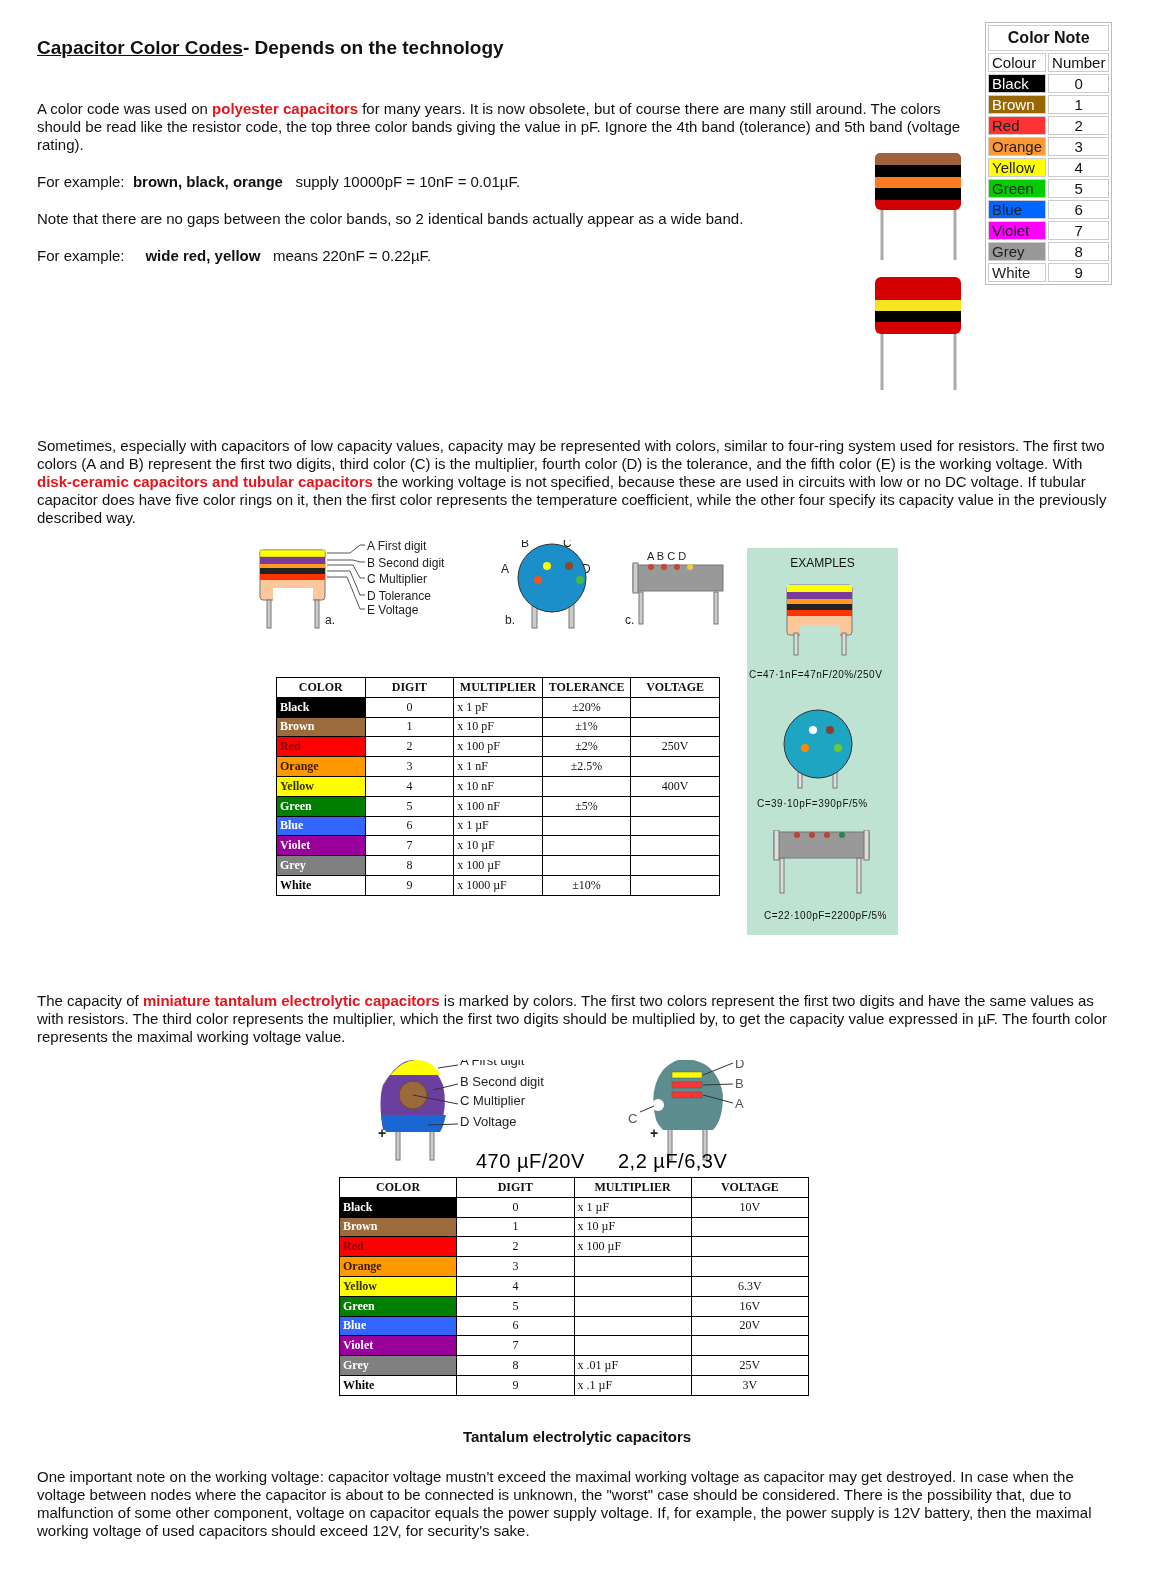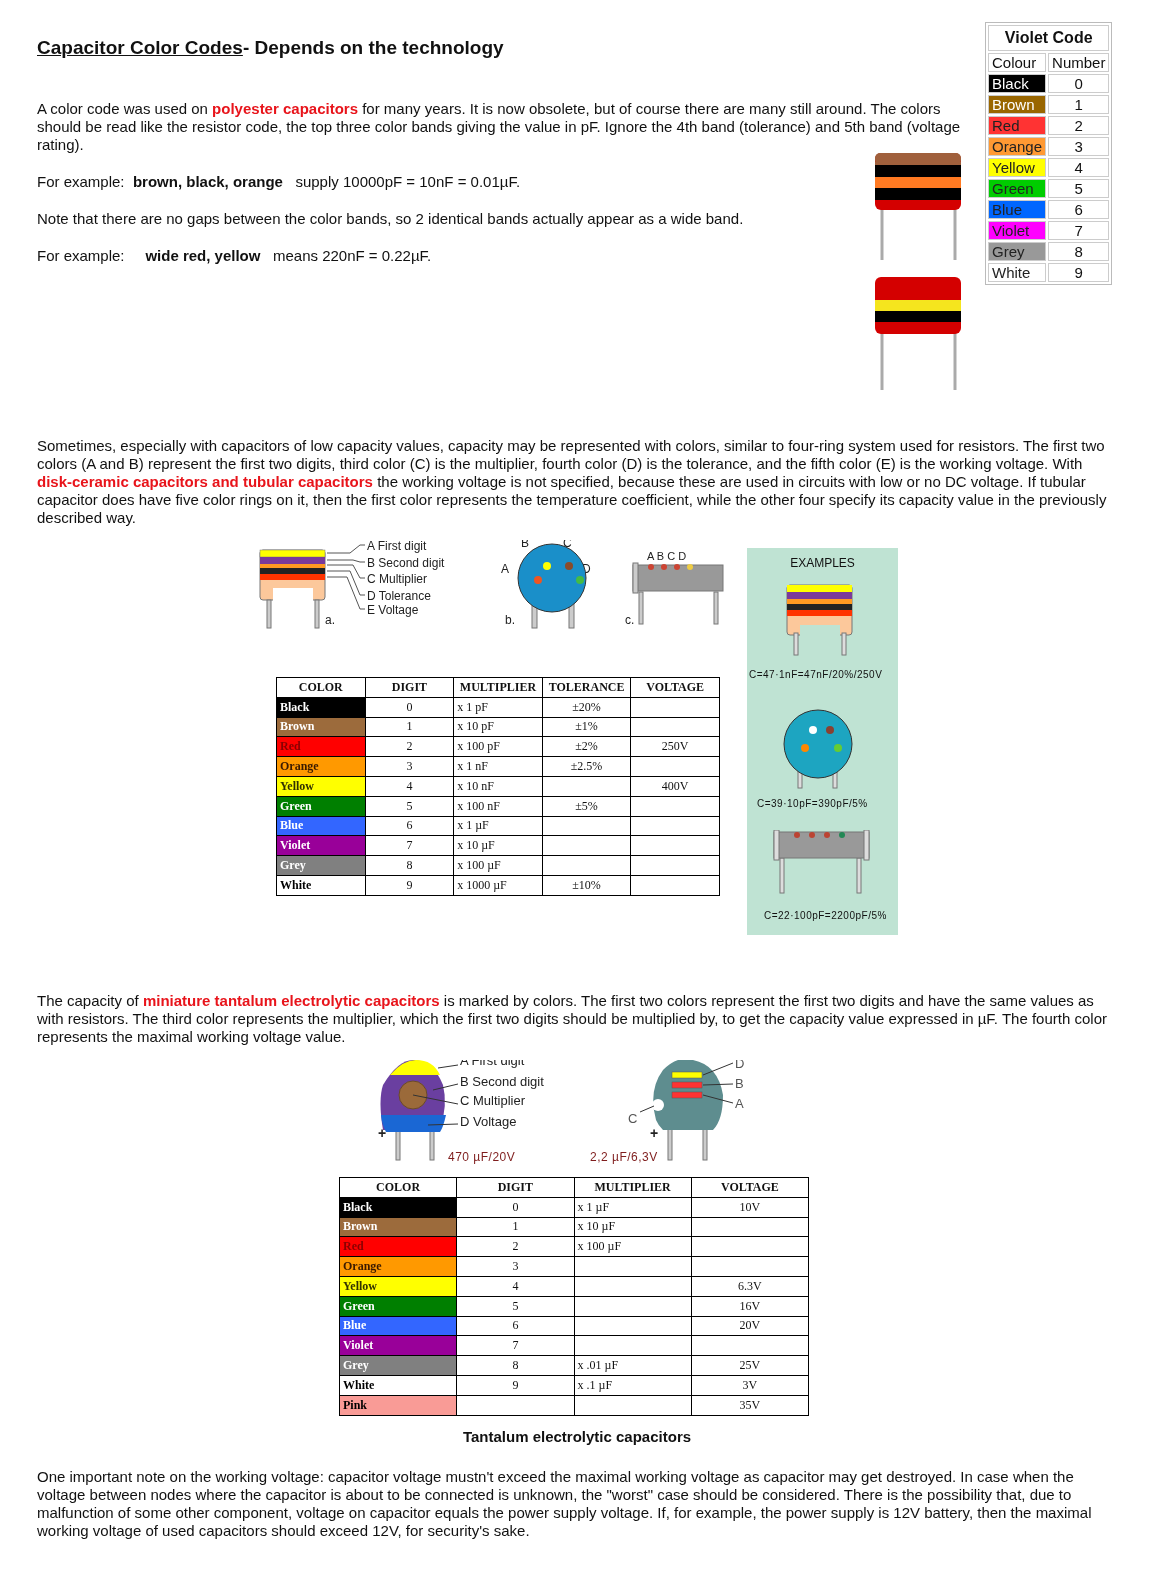--- a/index.html
+++ b/index.html
@@ -20,21 +20,21 @@
   
   table.ser { border-collapse: collapse; font-family: "Liberation Serif", serif; font-size: 12px; border-radius: 24px; }
   table.ser td, table.ser th { border: 1px solid #000; padding: 0 3px; height: 19.8px; }
   table.ser th { font-weight: bold; text-align: center; }
   table.ser td.c { text-align: center; }
   table.ser td.col { font-weight: bold; }
 
   .examples { left: 747px; top: 548px; width: 151px; height: 387px; background: #bfe3d3; }
   .ex-title { font-size: 12px; text-align: center; width: 100%; top: 8px; }
   .ex-cap { font-size: 10px; letter-spacing: 0.5px; white-space: nowrap; }
-  .caption { font-size: 12px; letter-spacing: 0.5px; color: #7f1d1d; }
+  .caption { font-size: 20px; letter-spacing: 0.5px; color: #000000; margin-left: 28px; }
 </style>
 </head>
 <body>
 
 <div class="abs title">
   <u>Capacitor Color Codes</u><span>- Depends on the technology</span>
 </div>
 
 <div class="abs p" style="left:37px; top:100px; width:925px;">
   <span>A color code was used on </span><span class="red">polyester capacitors</span><span> for many years. It is now obsolete, but of course there are many still around. The colors should be read like the resistor code, the top three color bands giving the value in pF. Ignore the 4th band (tolerance) and 5th band (voltage rating).</span>
@@ -63,21 +63,21 @@
     <line x1="80" y1="175" x2="80" y2="240" stroke="#aaa" stroke-width="3"></line>
     <rect x="0" y="127" width="86" height="57" rx="6" fill="#d40000"></rect>
     <rect x="0" y="150" width="86" height="11" fill="#f5e51e"></rect>
     <rect x="0" y="161" width="86" height="11" fill="#000"></rect>
   </g>
 </svg>
 
 <table class="abs cc" style="left:985px; top:22px; width:127px;">
   <tbody>
       <tr>
-        <td colspan="2" class="hdr">Violet Code</td>
+        <td colspan="2" class="hdr">Color Note</td>
       </tr>
   <tr>
     <td>Colour</td>
     <td class="num">Number</td>
   </tr>
   </tbody>
     <tbody id="cc-body">
       <tr>
         <td style="background:#000000;color:#ffffff">Black</td>
         <td class="num">0</td>
@@ -409,24 +409,18 @@
         <td class="c">8</td>
         <td>x .01 µF</td>
         <td class="c">25V</td>
       </tr>
       <tr>
         <td class="col" style="background:#ffffff;color:#000000">White</td>
         <td class="c">9</td>
         <td>x .1 µF</td>
         <td class="c">3V</td>
       </tr>
-      <tr>
-        <td class="col" style="background:#f99b96;color:#000000">Pink</td>
-        <td class="c"></td>
-        <td></td>
-        <td class="c">35V</td>
-      </tr>
     </tbody>
 </table>
 
 <div class="abs" style="left:0; width:1154px; top:1428px; text-align:center; font-size:15px; font-weight:bold;"><span style="margin-left:0px;">Tantalum electrolytic capacitors</span></div>
 
 <div class="abs p" style="left:37px; top:1468px; width:1080px;">One important note on the working voltage: capacitor voltage mustn't exceed the maximal working voltage as capacitor may get destroyed. In case when the voltage between nodes where the capacitor is about to be connected is unknown, the "worst" case should be considered. There is the possibility that, due to malfunction of some other component, voltage on capacitor equals the power supply voltage. If, for example, the power supply is 12V battery, then the maximal working voltage of used capacitors should exceed 12V, for security's sake.</div>
 
 </body></html>

